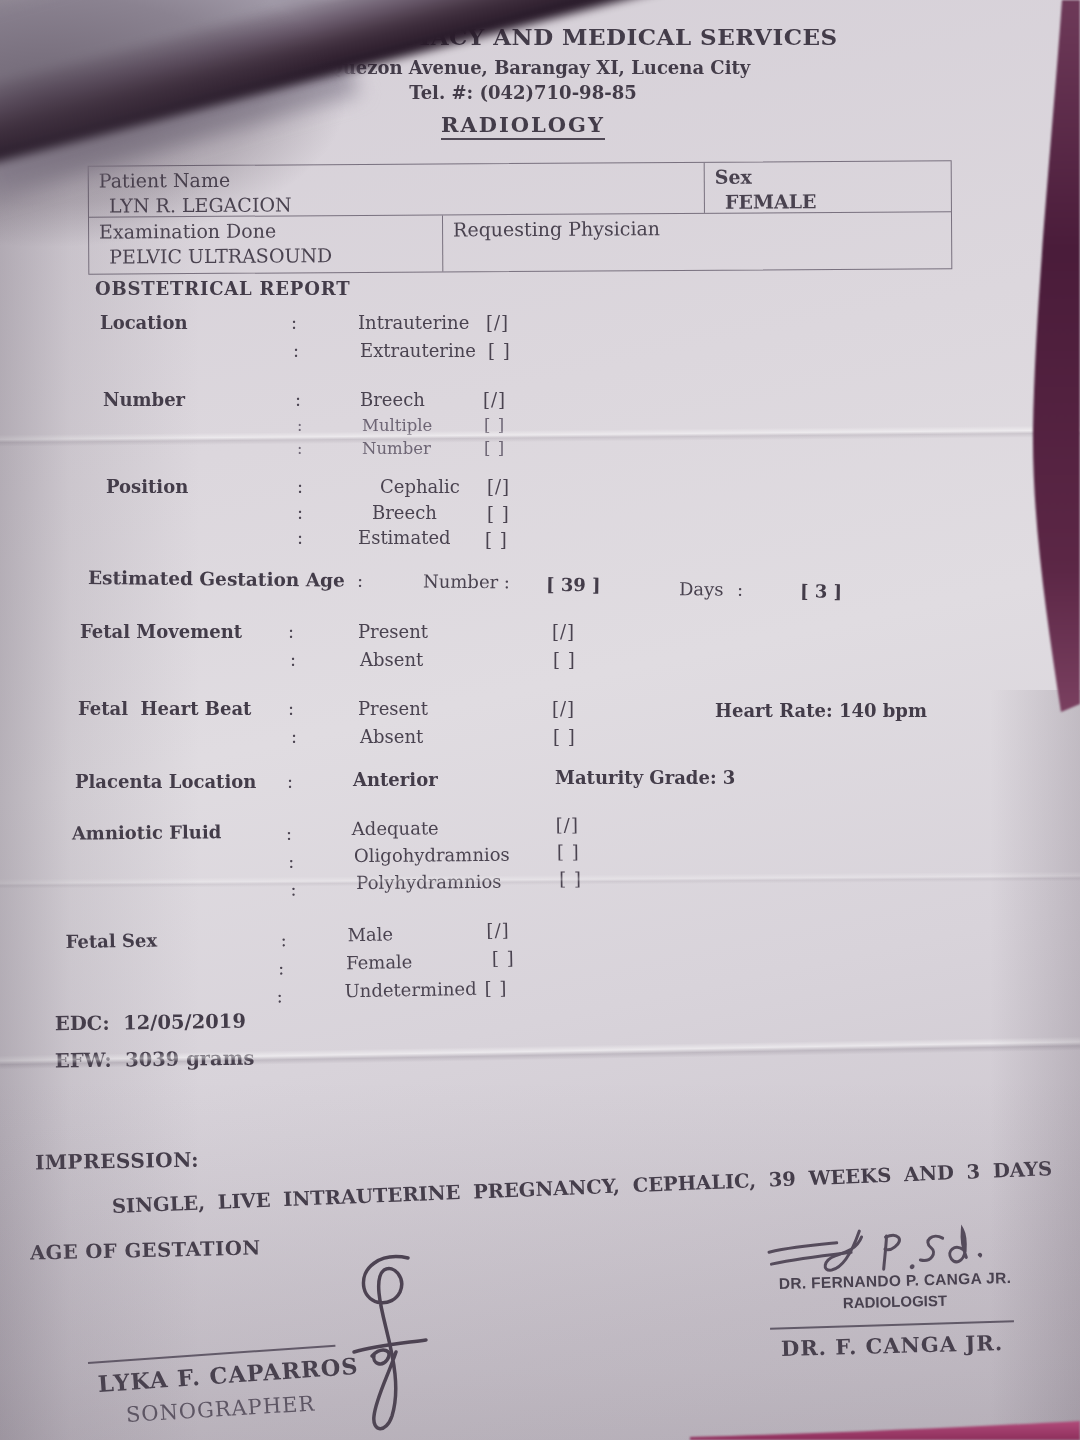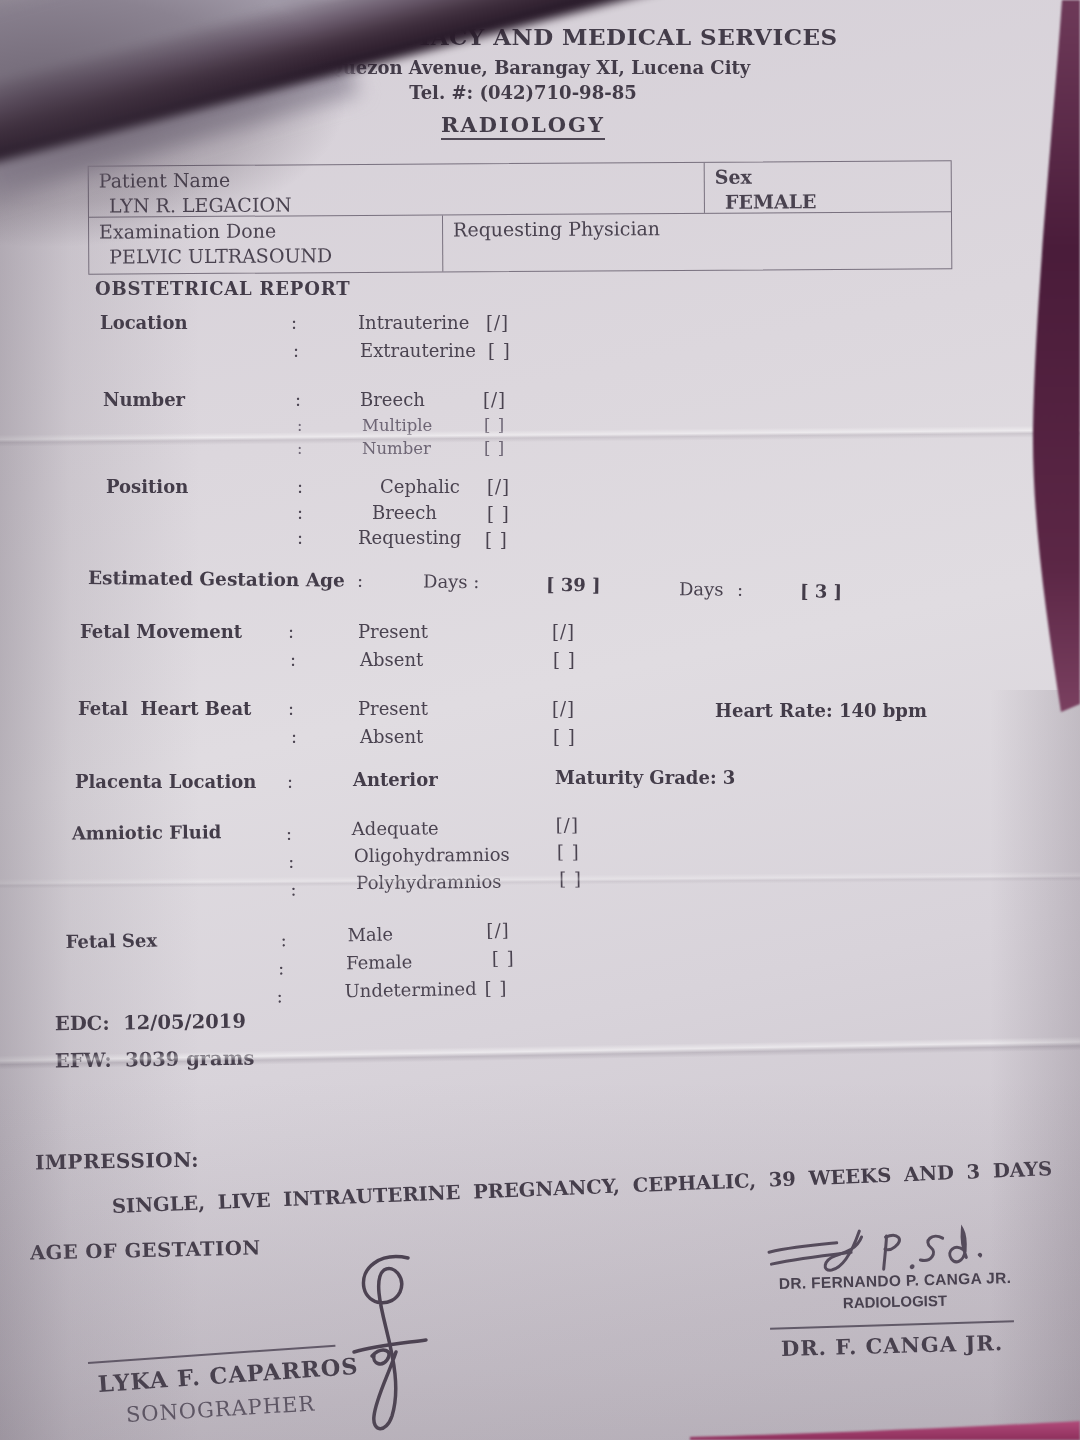--- a/index.html
+++ b/index.html
@@ -85,27 +85,27 @@
     <div class="txt cb faded" style="left:484px;top:440px;font-size:16.5px;">[ ]</div>
 
     <div class="txt b" style="left:106px;top:477px;font-size:18px;">Position</div>
     <div class="txt" style="left:297px;top:477px;font-size:18px;">:</div>
     <div class="txt" style="left:297px;top:503px;font-size:18px;">:</div>
     <div class="txt" style="left:297px;top:528px;font-size:18px;">:</div>
     <div class="txt" style="left:380px;top:477px;font-size:18px;">Cephalic</div>
     <div class="txt cb" style="left:487px;top:477px;font-size:18px;">[/]</div>
     <div class="txt" style="left:360px;top:503px;font-size:18px;margin-left:12px;">Breech</div>
     <div class="txt cb" style="left:487px;top:504px;font-size:18px;">[ ]</div>
-    <div class="txt" style="left:358px;top:528px;font-size:18px;">Requesting</div>
+    <div class="txt" style="left:358px;top:528px;font-size:18px;">Estimated</div>
     <div class="txt cb" style="left:485px;top:530px;font-size:18px;">[ ]</div>
 
     <div class="abs" style="left:88px;top:568px;width:900px;height:28px;transform:rotate(0.6deg);transform-origin:left center;">
       <div class="txt b" style="left:0;top:0;font-size:18.5px;">Estimated Gestation Age</div>
       <div class="txt" style="left:269px;top:0;font-size:18px;">:</div>
-      <div class="txt" style="left:335px;top:0;font-size:18px;">Days :</div>
+      <div class="txt" style="left:335px;top:0;font-size:18px;">Number :</div>
       <div class="txt b" style="left:458px;top:2px;font-size:18px;">[ 39 ]</div>
       <div class="txt" style="left:584px;top:5px;font-size:18px;margin-left:7px;">Days</div>
       <div class="txt" style="left:649px;top:5px;font-size:18px;">:</div>
       <div class="txt b" style="left:712px;top:6px;font-size:18px;">[ 3 ]</div>
     </div>
 
     <div class="txt b" style="left:80px;top:622px;font-size:18px;">Fetal Movement</div>
     <div class="txt" style="left:288px;top:622px;font-size:18px;">:</div>
     <div class="txt" style="left:290px;top:650px;font-size:18px;">:</div>
     <div class="txt" style="left:358px;top:622px;font-size:18px;">Present</div>

